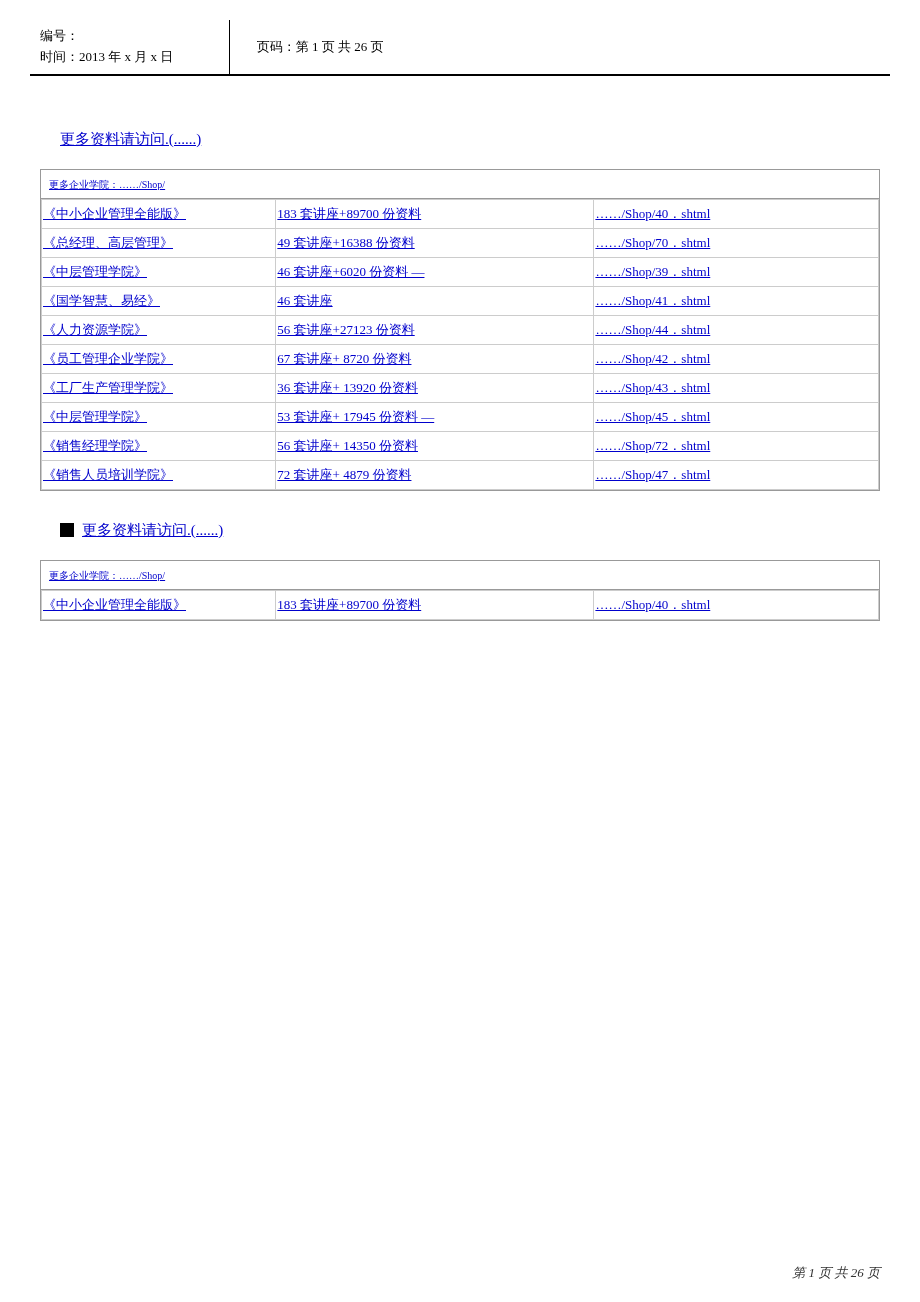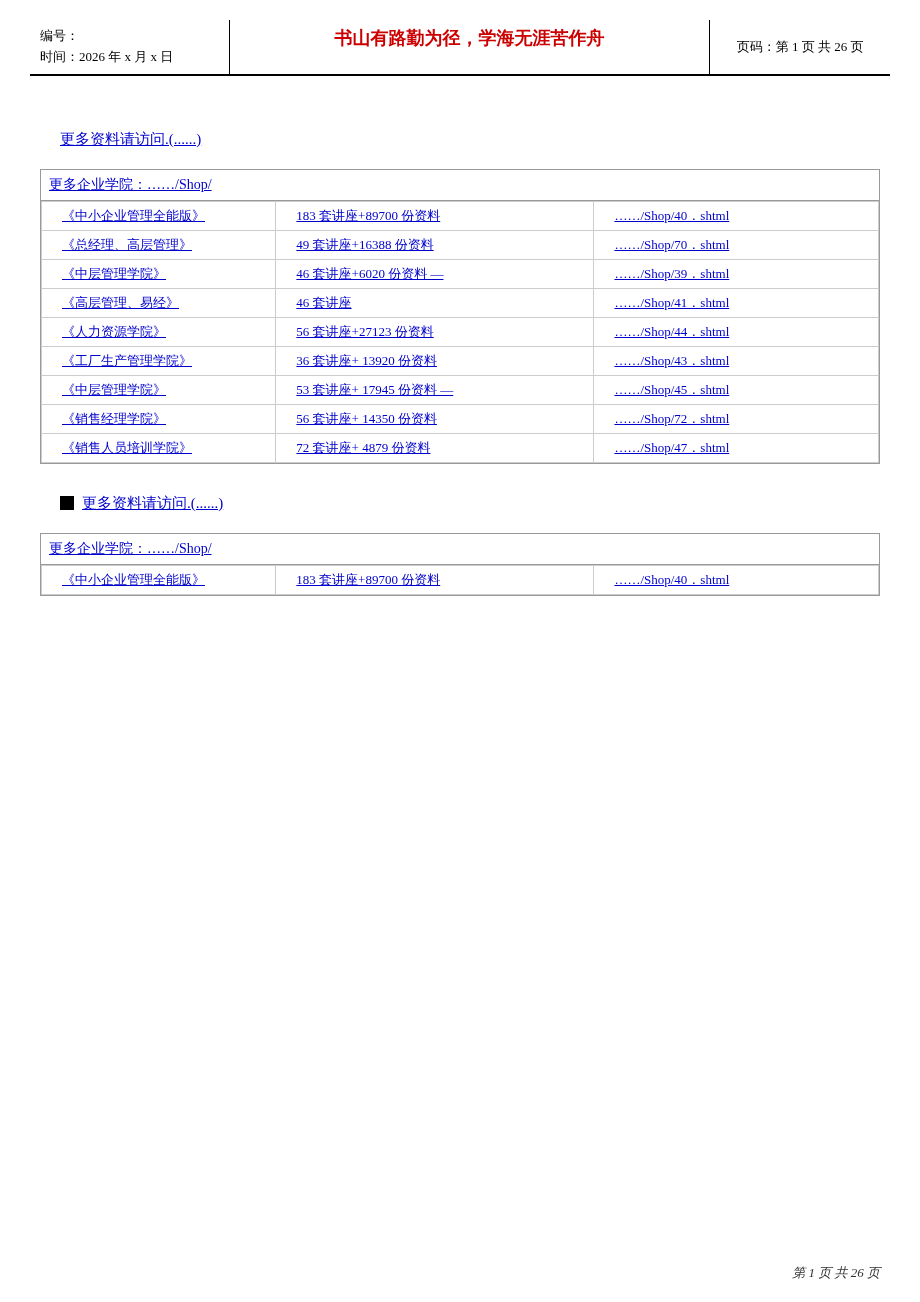--- a/index.html
+++ b/index.html
@@ -70,29 +70,29 @@
       margin: 10px 10px 20px 10px;
       border: 1px solid #999;
     }
     .table-header-row {
       border-bottom: 1px solid #999;
       padding: 6px 8px;
     }
     .table-header-link {
       color: #00c;
       text-decoration: underline;
-      font-size: 14px;
+      font-size: 10px;
     }
     .data-table {
       width: 100%;
       border-collapse: collapse;
     }
     .data-table td {
       border: 1px solid #ccc;
-      padding: 5px 20px;
+      padding: 5px 1px;
       vertical-align: middle;
     }
     .data-table td:first-child {
       width: 28%;
     }
     .data-table td:nth-child(2) {
       width: 38%;
     }
     .data-table td:nth-child(3) {
       width: 34%;
@@ -133,24 +133,21 @@
       color: #333;
       font-style: italic;
     }
   </style>
 </head>
 <body>
 
 <div class="page-header">
   <div class="header-left">
     <div>编号：</div>
-    <div>时间：2026 年 x 月 x 日</div>
-  </div>
-  <div class="header-center">
-    <span class="header-center-text">书山有路勤为径，学海无涯苦作舟</span>
+    <div>时间：2013 年 x 月 x 日</div>
   </div>
   <div class="header-right">
     <span>页码：第 1 页  共 26 页</span>
   </div>
 </div>
 
 <div class="main-content">
 
   <div class="resource-link-section">
     <a class="resource-link">更多资料请访问.(......)</a>
@@ -171,28 +168,33 @@
             <td><a class="cell-link">《总经理、高层管理》</a></td>
             <td><a class="cell-link">49 套讲座+16388 份资料</a></td>
             <td><a class="cell-link">……/Shop/70．shtml</a></td>
           </tr>
           <tr>
             <td><a class="cell-link">《中层管理学院》</a></td>
             <td><a class="cell-link">46 套讲座+6020 份资料 —</a></td>
             <td><a class="cell-link">……/Shop/39．shtml</a></td>
           </tr>
           <tr>
-            <td><a class="cell-link">《高层管理、易经》</a></td>
+            <td><a class="cell-link">《国学智慧、易经》</a></td>
             <td><a class="cell-link">46 套讲座</a></td>
             <td><a class="cell-link">……/Shop/41．shtml</a></td>
           </tr>
           <tr>
             <td><a class="cell-link">《人力资源学院》</a></td>
             <td><a class="cell-link">56 套讲座+27123 份资料</a></td>
             <td><a class="cell-link">……/Shop/44．shtml</a></td>
+          </tr>
+          <tr>
+            <td><a class="cell-link">《员工管理企业学院》</a></td>
+            <td><a class="cell-link">67 套讲座+ 8720 份资料</a></td>
+            <td><a class="cell-link">……/Shop/42．shtml</a></td>
           </tr>
           <tr>
             <td><a class="cell-link">《工厂生产管理学院》</a></td>
             <td><a class="cell-link">36 套讲座+ 13920 份资料</a></td>
             <td><a class="cell-link">……/Shop/43．shtml</a></td>
           </tr>
           <tr>
             <td><a class="cell-link">《中层管理学院》</a></td>
             <td><a class="cell-link">53 套讲座+ 17945 份资料 —</a></td>
             <td><a class="cell-link">……/Shop/45．shtml</a></td>

